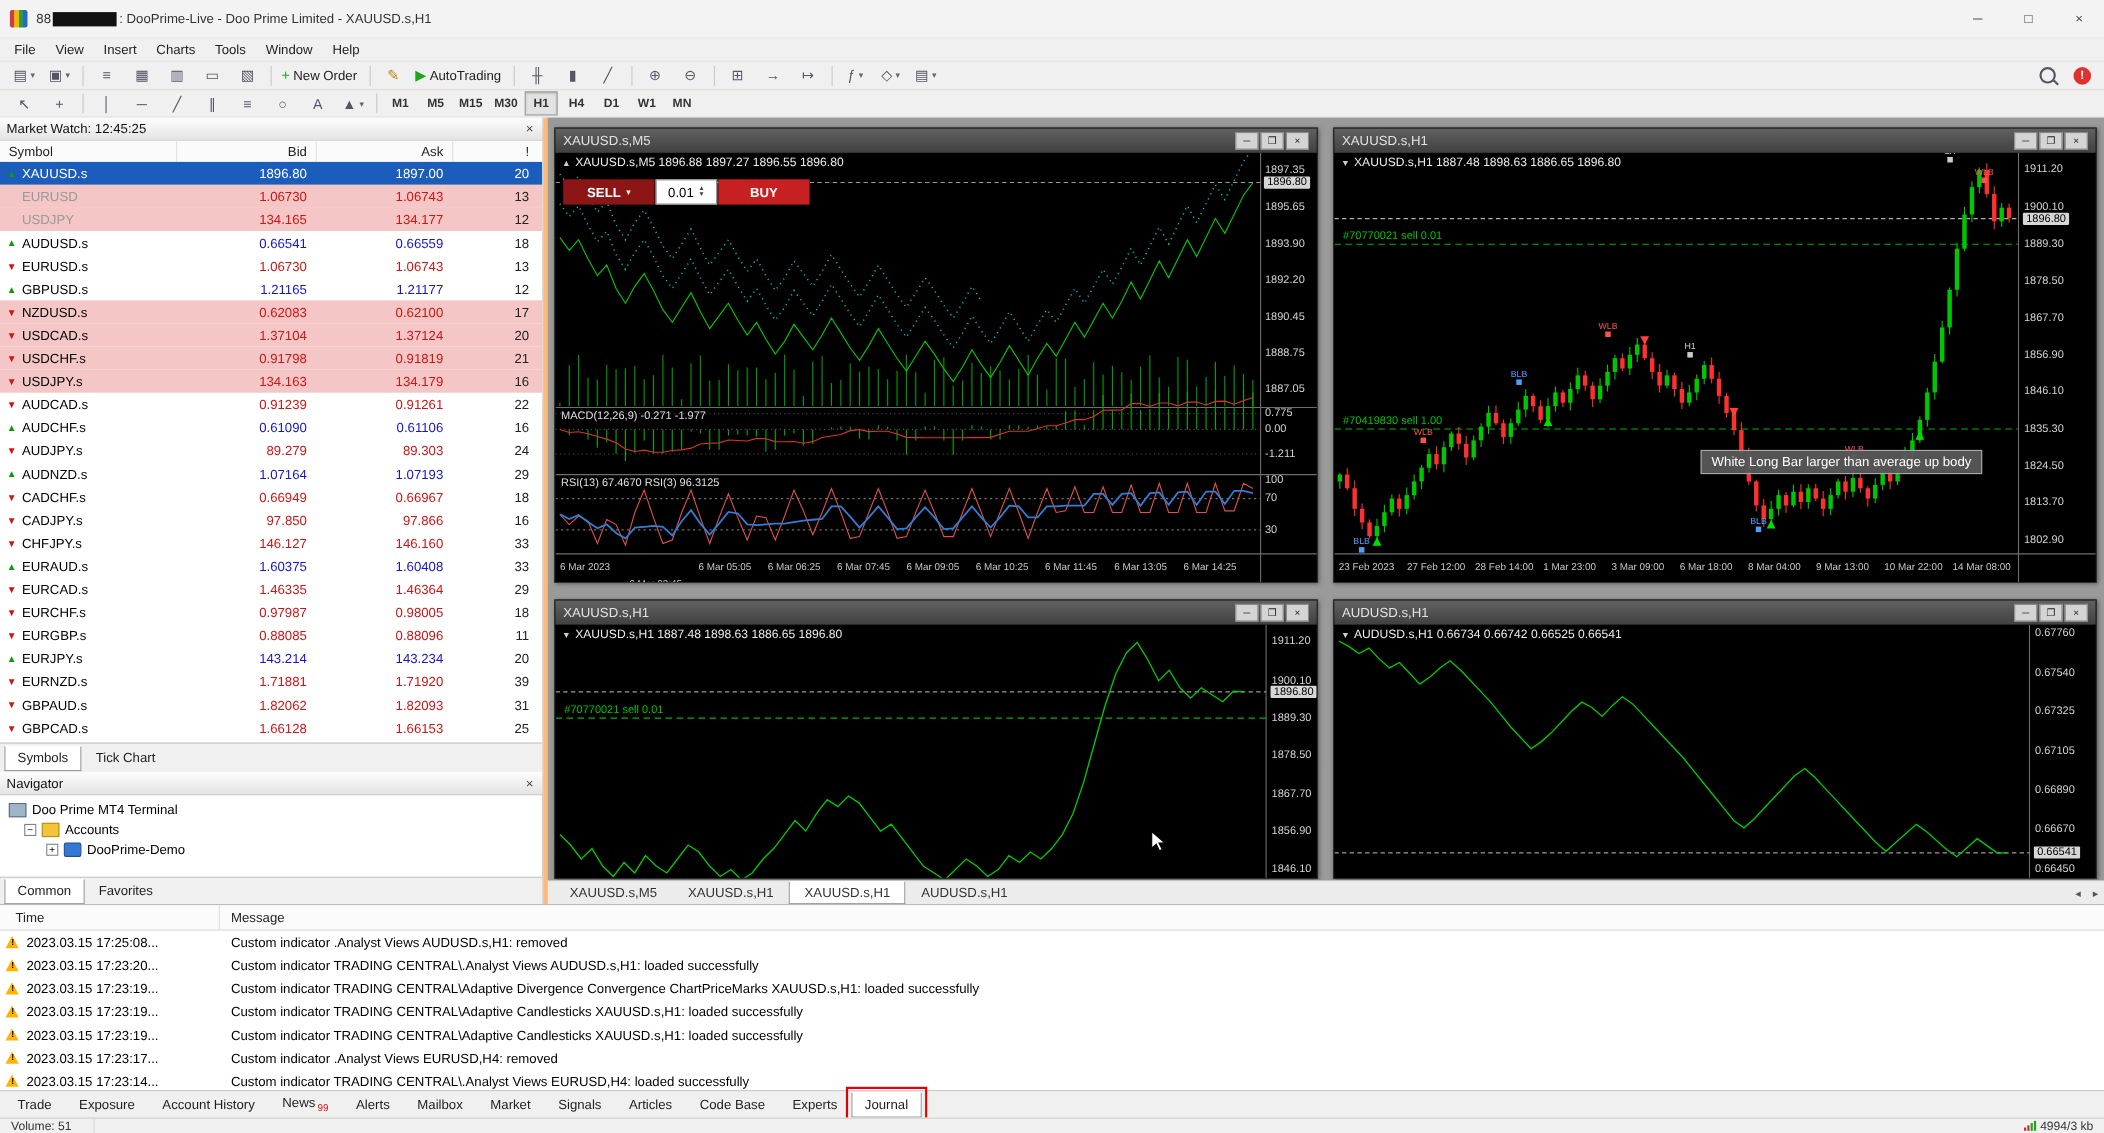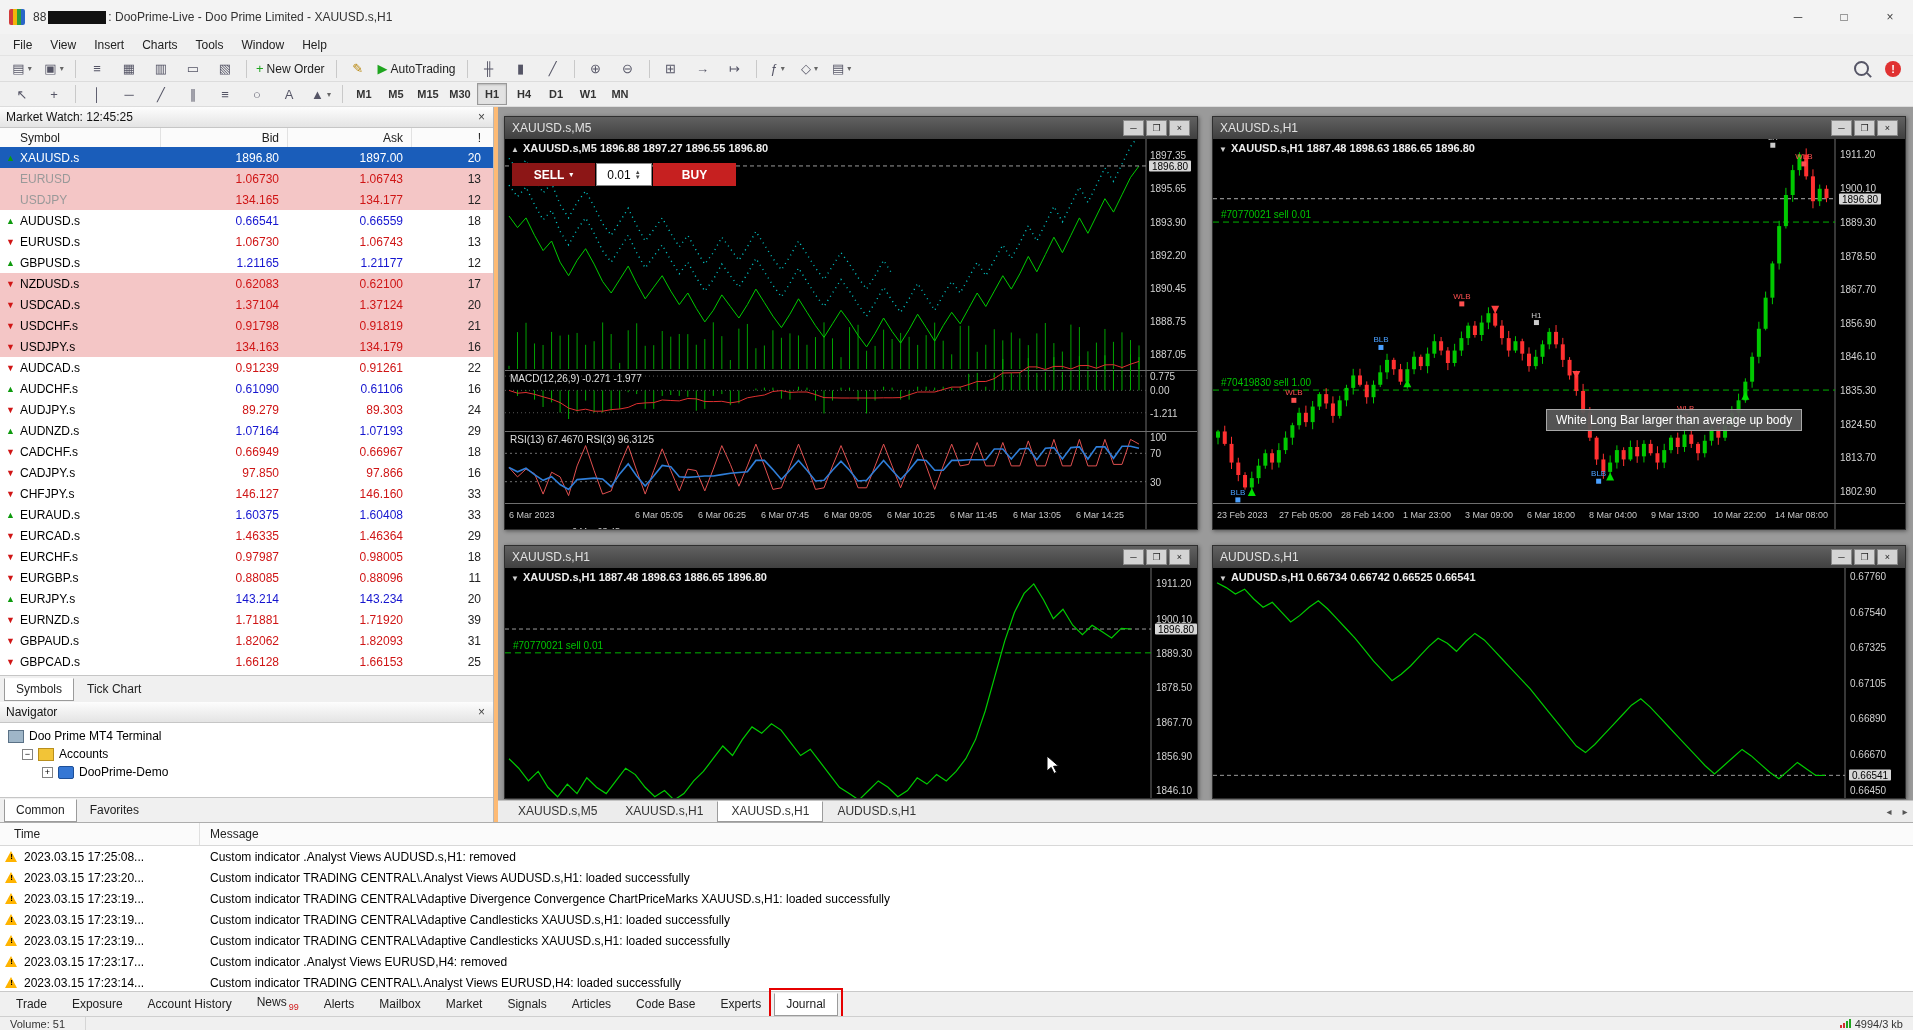--- a/index.html
+++ b/index.html
@@ -43,21 +43,21 @@
   .panel{position:absolute;background:#fff;border-right:1px solid #b8b8b8;box-sizing:border-box;}
   .panel-header{height:20px;background:linear-gradient(#fdfdfd,#e4e4e4);border-bottom:1px solid #c6c6c6;
     display:flex;align-items:center;padding:0 6px;font-size:12px;color:#111;gap:16px;}
   .panel-header span:first-child{flex:1;}
   .phx{color:#444;font-size:12px;padding:0 2px;}
   
   .mw-panel{left:0;top:107px;width:494px;height:595px;}
   .mw-cols{height:20px;display:grid;grid-template-columns:160px 127px 124px 1fr;align-items:center;
     font-size:12px;color:#222;background:#fbfbfb;border-bottom:1px solid #d4d4d4;}
   .mw-cols div{border-left:1px solid #e2e2e2;height:100%;display:flex;align-items:center;box-sizing:border-box;}
-  .mw-cols .c-sym{border-left:none;padding-left:20px;}
+  .mw-cols .c-sym{border-left:none;padding-left:8px;}
   .mw-cols .c-num{justify-content:flex-end;padding-right:8px;}
   .mw-cols .c-spread{padding-right:12px;}
   .mw-rows{position:absolute;left:0;right:0;top:40px;bottom:26px;overflow:hidden;background:#fff;}
   .mw-row{height:21px;display:grid;grid-template-columns:160px 127px 124px 1fr;align-items:center;font-size:12px;}
   .mw-row .sym{display:flex;align-items:center;gap:4px;padding-left:5px;color:#000;}
   .mw-row .arr{width:11px;font-size:9px;text-align:center;flex:none;}
   .arr.up{color:#0d9a0d;} .arr.down{color:#d01515;}
   .mw-row .val{text-align:right;padding-right:8px;}
   .mw-row .spread{text-align:right;padding-right:12px;color:#222;}
   .val.up{color:#1515cf;} .val.down{color:#cf1515;}
@@ -86,21 +86,21 @@
   
   .mdi{position:absolute;left:498px;top:107px;width:1415px;height:693px;background:#9a9a9a;}
   .chartwin{position:absolute;border:1px solid #2f2f2f;background:#000;box-sizing:border-box;
     box-shadow:1px 1px 4px rgba(0,0,0,.45);}
   .cw-title{height:22px;background:linear-gradient(#616161,#404040);color:#e2e2e2;font-size:12px;
     display:flex;align-items:center;padding:0 7px;box-sizing:border-box;}
   .cw-btns{margin-left:auto;display:flex;gap:2px;}
   .cwb{width:19px;height:14px;background:#d4d4d4;border:1px solid #8a8a8a;color:#222;font-size:9px;
     line-height:1;display:inline-flex;align-items:center;justify-content:center;}
   .cw-body{position:absolute;left:0;right:0;top:22px;bottom:0;background:#000;overflow:hidden;}
-  .ohlc{position:absolute;left:6px;top:3px;font-size:11px;color:#ececec;white-space:nowrap;z-index:5;font-weight:bold;}
+  .ohlc{position:absolute;left:6px;top:3px;font-size:11px;color:#ececec;white-space:nowrap;z-index:5;}
   .ohlc .tgl{font-size:8px;margin-right:4px;color:#cfcfcf;}
   .axtick{position:absolute;font-size:10px;color:#d2d2d2;transform:translateY(-50%);white-space:nowrap;z-index:4;}
   .axtick.boxed{background:#d6d6d6;color:#000;padding:0 3px;border-radius:1px;}
   .tlab{position:absolute;font-size:9px;color:#c8c8c8;white-space:nowrap;z-index:4;}
   .olab{position:absolute;font-size:10px;color:#00c400;white-space:nowrap;z-index:4;}
   .paneLabel{position:absolute;font-size:10px;color:#e0e0e0;z-index:5;white-space:nowrap;}
   .tooltip{position:absolute;background:rgba(88,88,88,.95);border:1px solid #a8a8a8;color:#fff;
     font-size:12px;padding:3px 9px;white-space:nowrap;z-index:9;}
   
   .otp{position:absolute;left:7px;top:24px;width:224px;z-index:6;font-family:"Liberation Sans",sans-serif;}
@@ -1037,21 +1037,21 @@
         <div class="axtick" style="left: 627px; top: 116.667px;">1878.50</div>
         <div class="axtick" style="left: 627px; top: 150.267px;">1867.70</div>
         <div class="axtick" style="left: 627px; top: 183.867px;">1856.90</div>
         <div class="axtick" style="left: 627px; top: 217.467px;">1846.10</div>
         <div class="axtick" style="left: 627px; top: 251.067px;">1835.30</div>
         <div class="axtick" style="left: 627px; top: 284.667px;">1824.50</div>
         <div class="axtick" style="left: 627px; top: 318.267px;">1813.70</div>
         <div class="axtick" style="left: 627px; top: 351.867px;">1802.90</div>
         <div class="axtick boxed" style="left: 626px; top: 59.7333px;">1896.80</div>
         <div class="tlab" style="left: 4px; top: 371px;">23 Feb 2023</div>
-        <div class="tlab" style="left: 66px; top: 371px;">27 Feb 05:00</div>
+        <div class="tlab" style="left: 66px; top: 371px;">27 Feb 12:00</div>
         <div class="tlab" style="left: 128px; top: 371px;">28 Feb 14:00</div>
         <div class="tlab" style="left: 190px; top: 371px;">1 Mar 23:00</div>
         <div class="tlab" style="left: 252px; top: 371px;">3 Mar 09:00</div>
         <div class="tlab" style="left: 314px; top: 371px;">6 Mar 18:00</div>
         <div class="tlab" style="left: 376px; top: 371px;">8 Mar 04:00</div>
         <div class="tlab" style="left: 438px; top: 371px;">9 Mar 13:00</div>
         <div class="tlab" style="left: 500px; top: 371px;">10 Mar 22:00</div>
         <div class="tlab" style="left: 562px; top: 371px;">14 Mar 08:00</div>
         <div class="ohlc"><span class="tgl">▼</span><span>XAUUSD.s,H1  1887.48 1898.63 1886.65 1896.80</span></div>
         <div class="tooltip" style="left: 333px; top: 270px;">White Long Bar larger than average up body</div>

